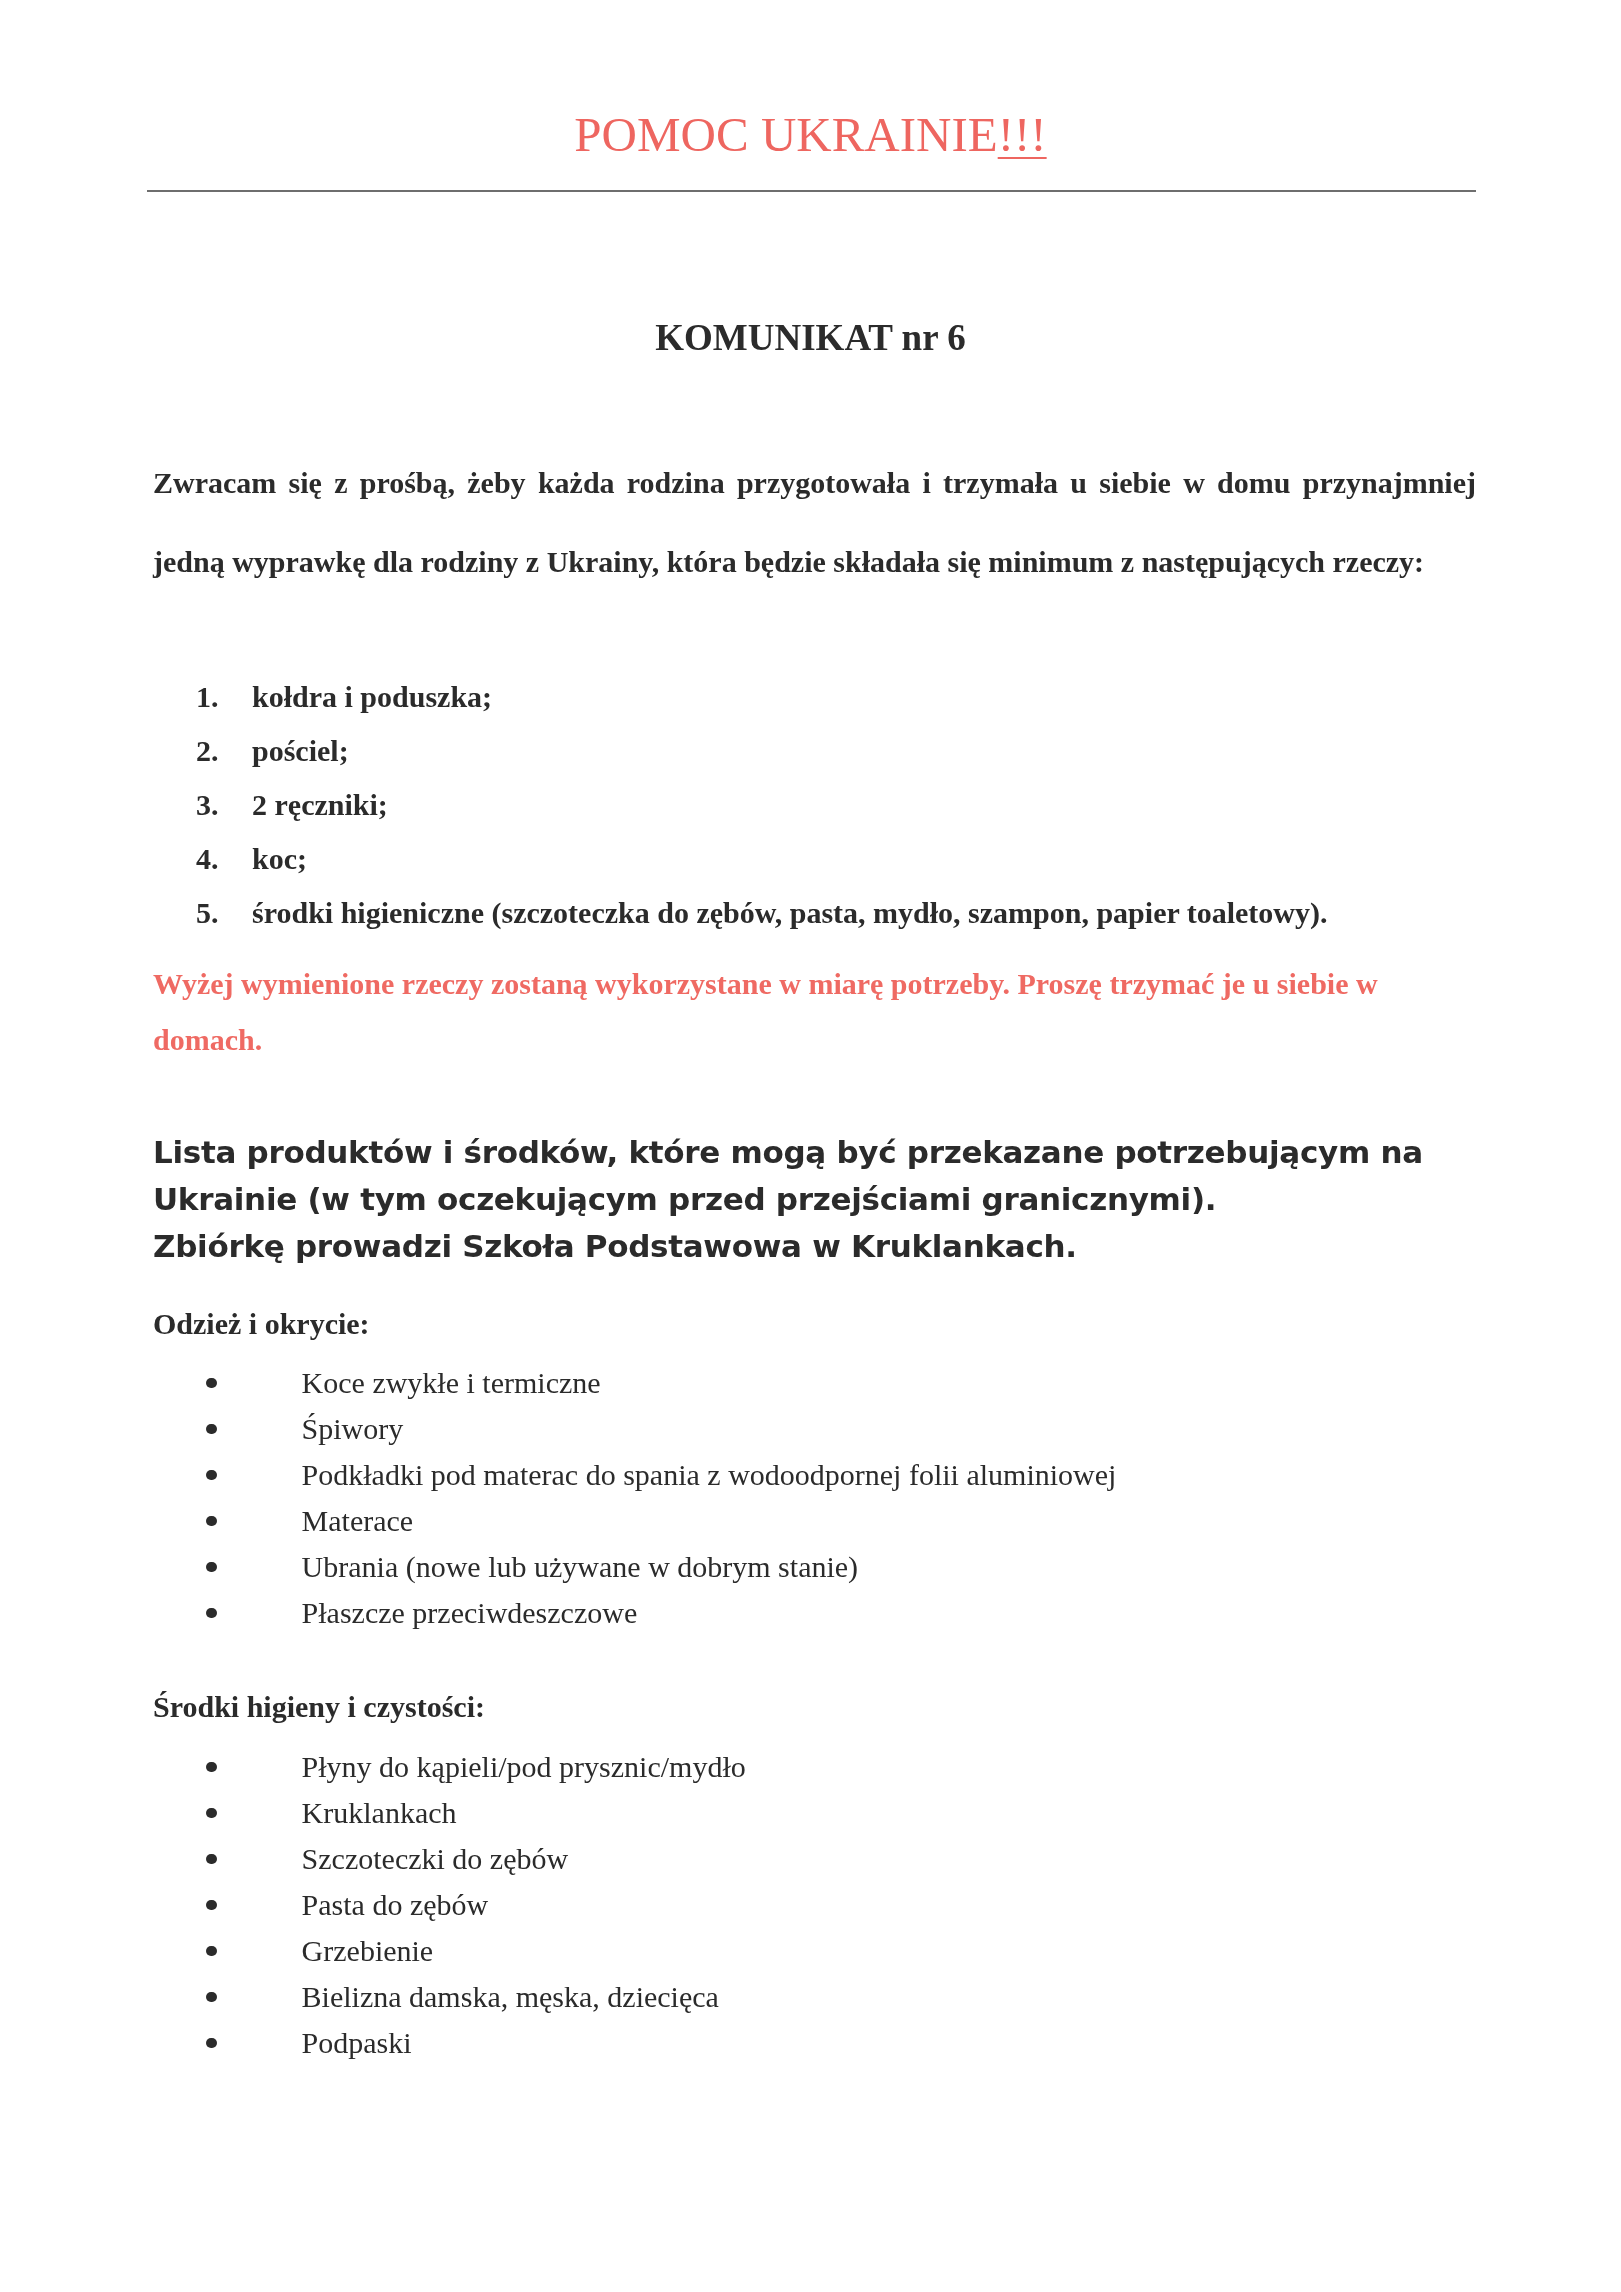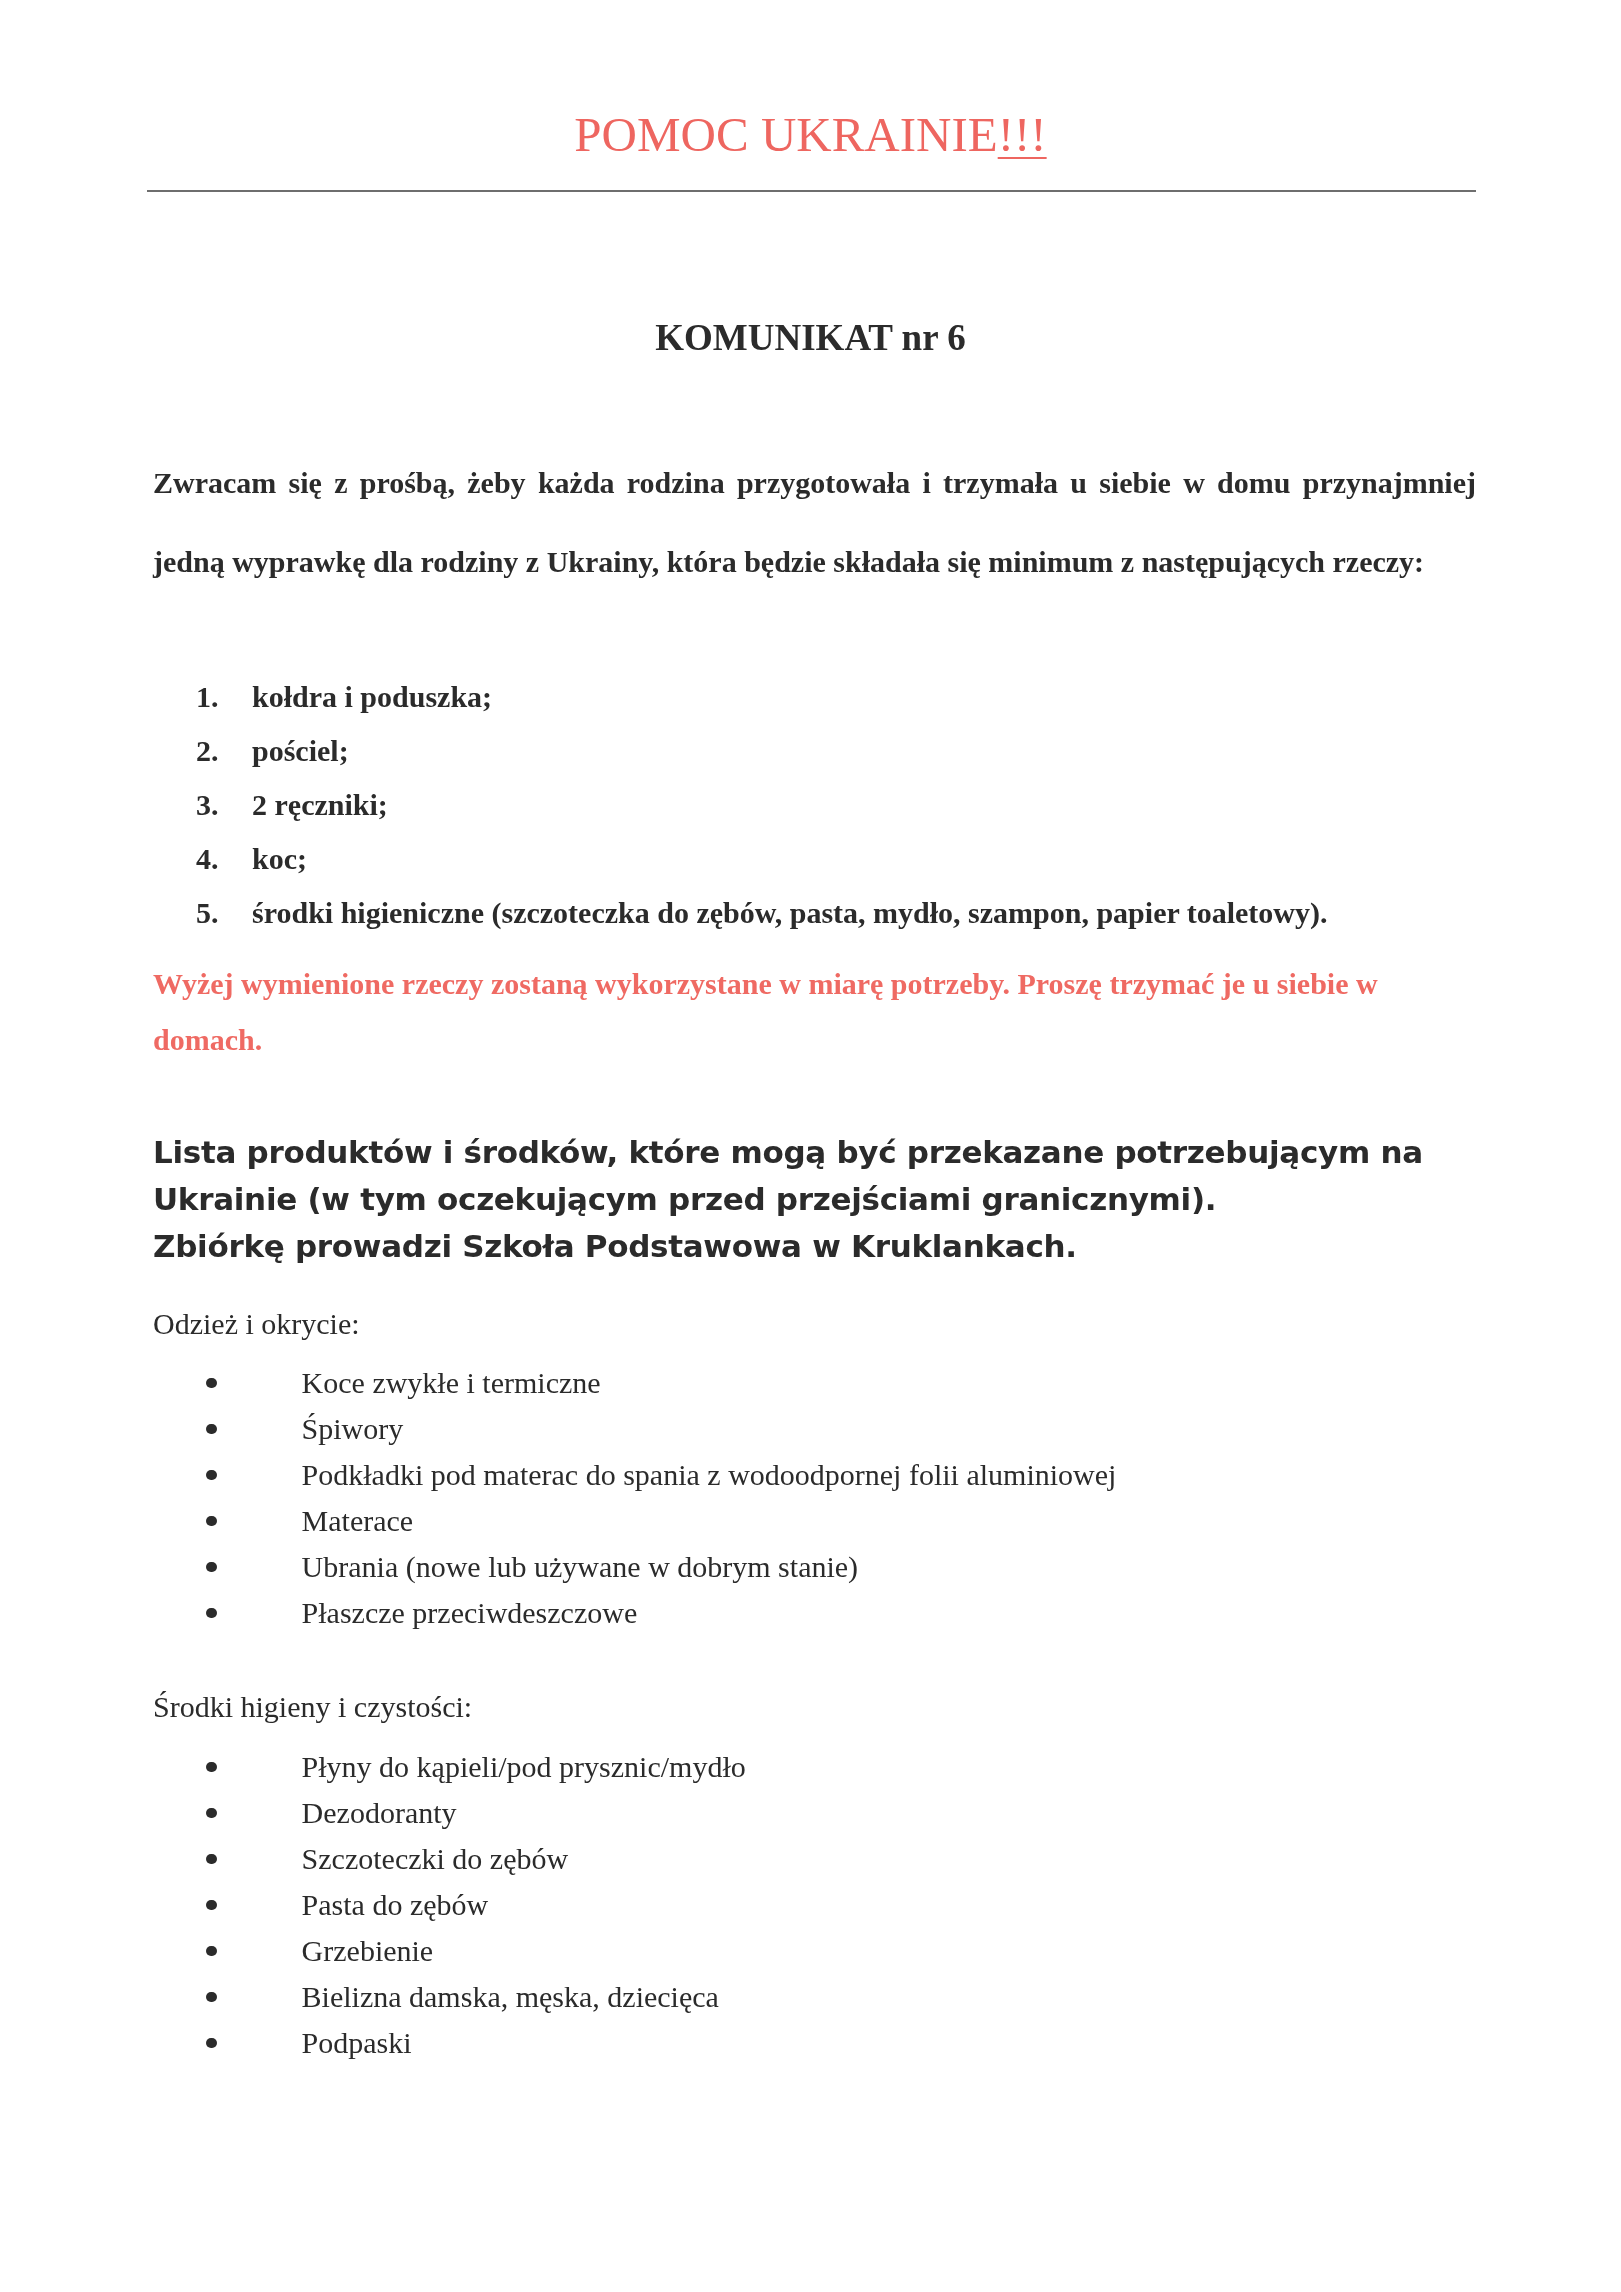--- a/index.html
+++ b/index.html
@@ -91,21 +91,21 @@
       font-size: 31px;
       line-height: 47px;
       color: #2b2b2b;
       letter-spacing: -0.3px;
     }
 
     .section-title {
       position: absolute;
       left: 153px;
       font-family: "Liberation Serif", serif;
-      font-weight: normal;
+      font-weight: bold;
       font-size: 30px;
       color: #2b2b2b;
     }
     .bullets {
       position: absolute;
       left: 196px;
       margin: 0; padding: 0;
       list-style: none;
       font-family: "Liberation Serif", serif;
       font-size: 30px;
@@ -199,21 +199,21 @@
   </ul>
 
   <div class="section-title" id="sec2-title">Środki higieny i czystości:</div>
   <ul class="bullets" id="sec2-list">
     <li>
         <span class="dot"></span>
         <span>Płyny do kąpieli/pod prysznic/mydło</span>
       </li>
     <li>
         <span class="dot"></span>
-        <span>Dezodoranty</span>
+        <span>Kruklankach</span>
       </li>
     <li>
         <span class="dot"></span>
         <span>Szczoteczki do zębów</span>
       </li>
     <li>
         <span class="dot"></span>
         <span>Pasta do zębów</span>
       </li>
     <li>

